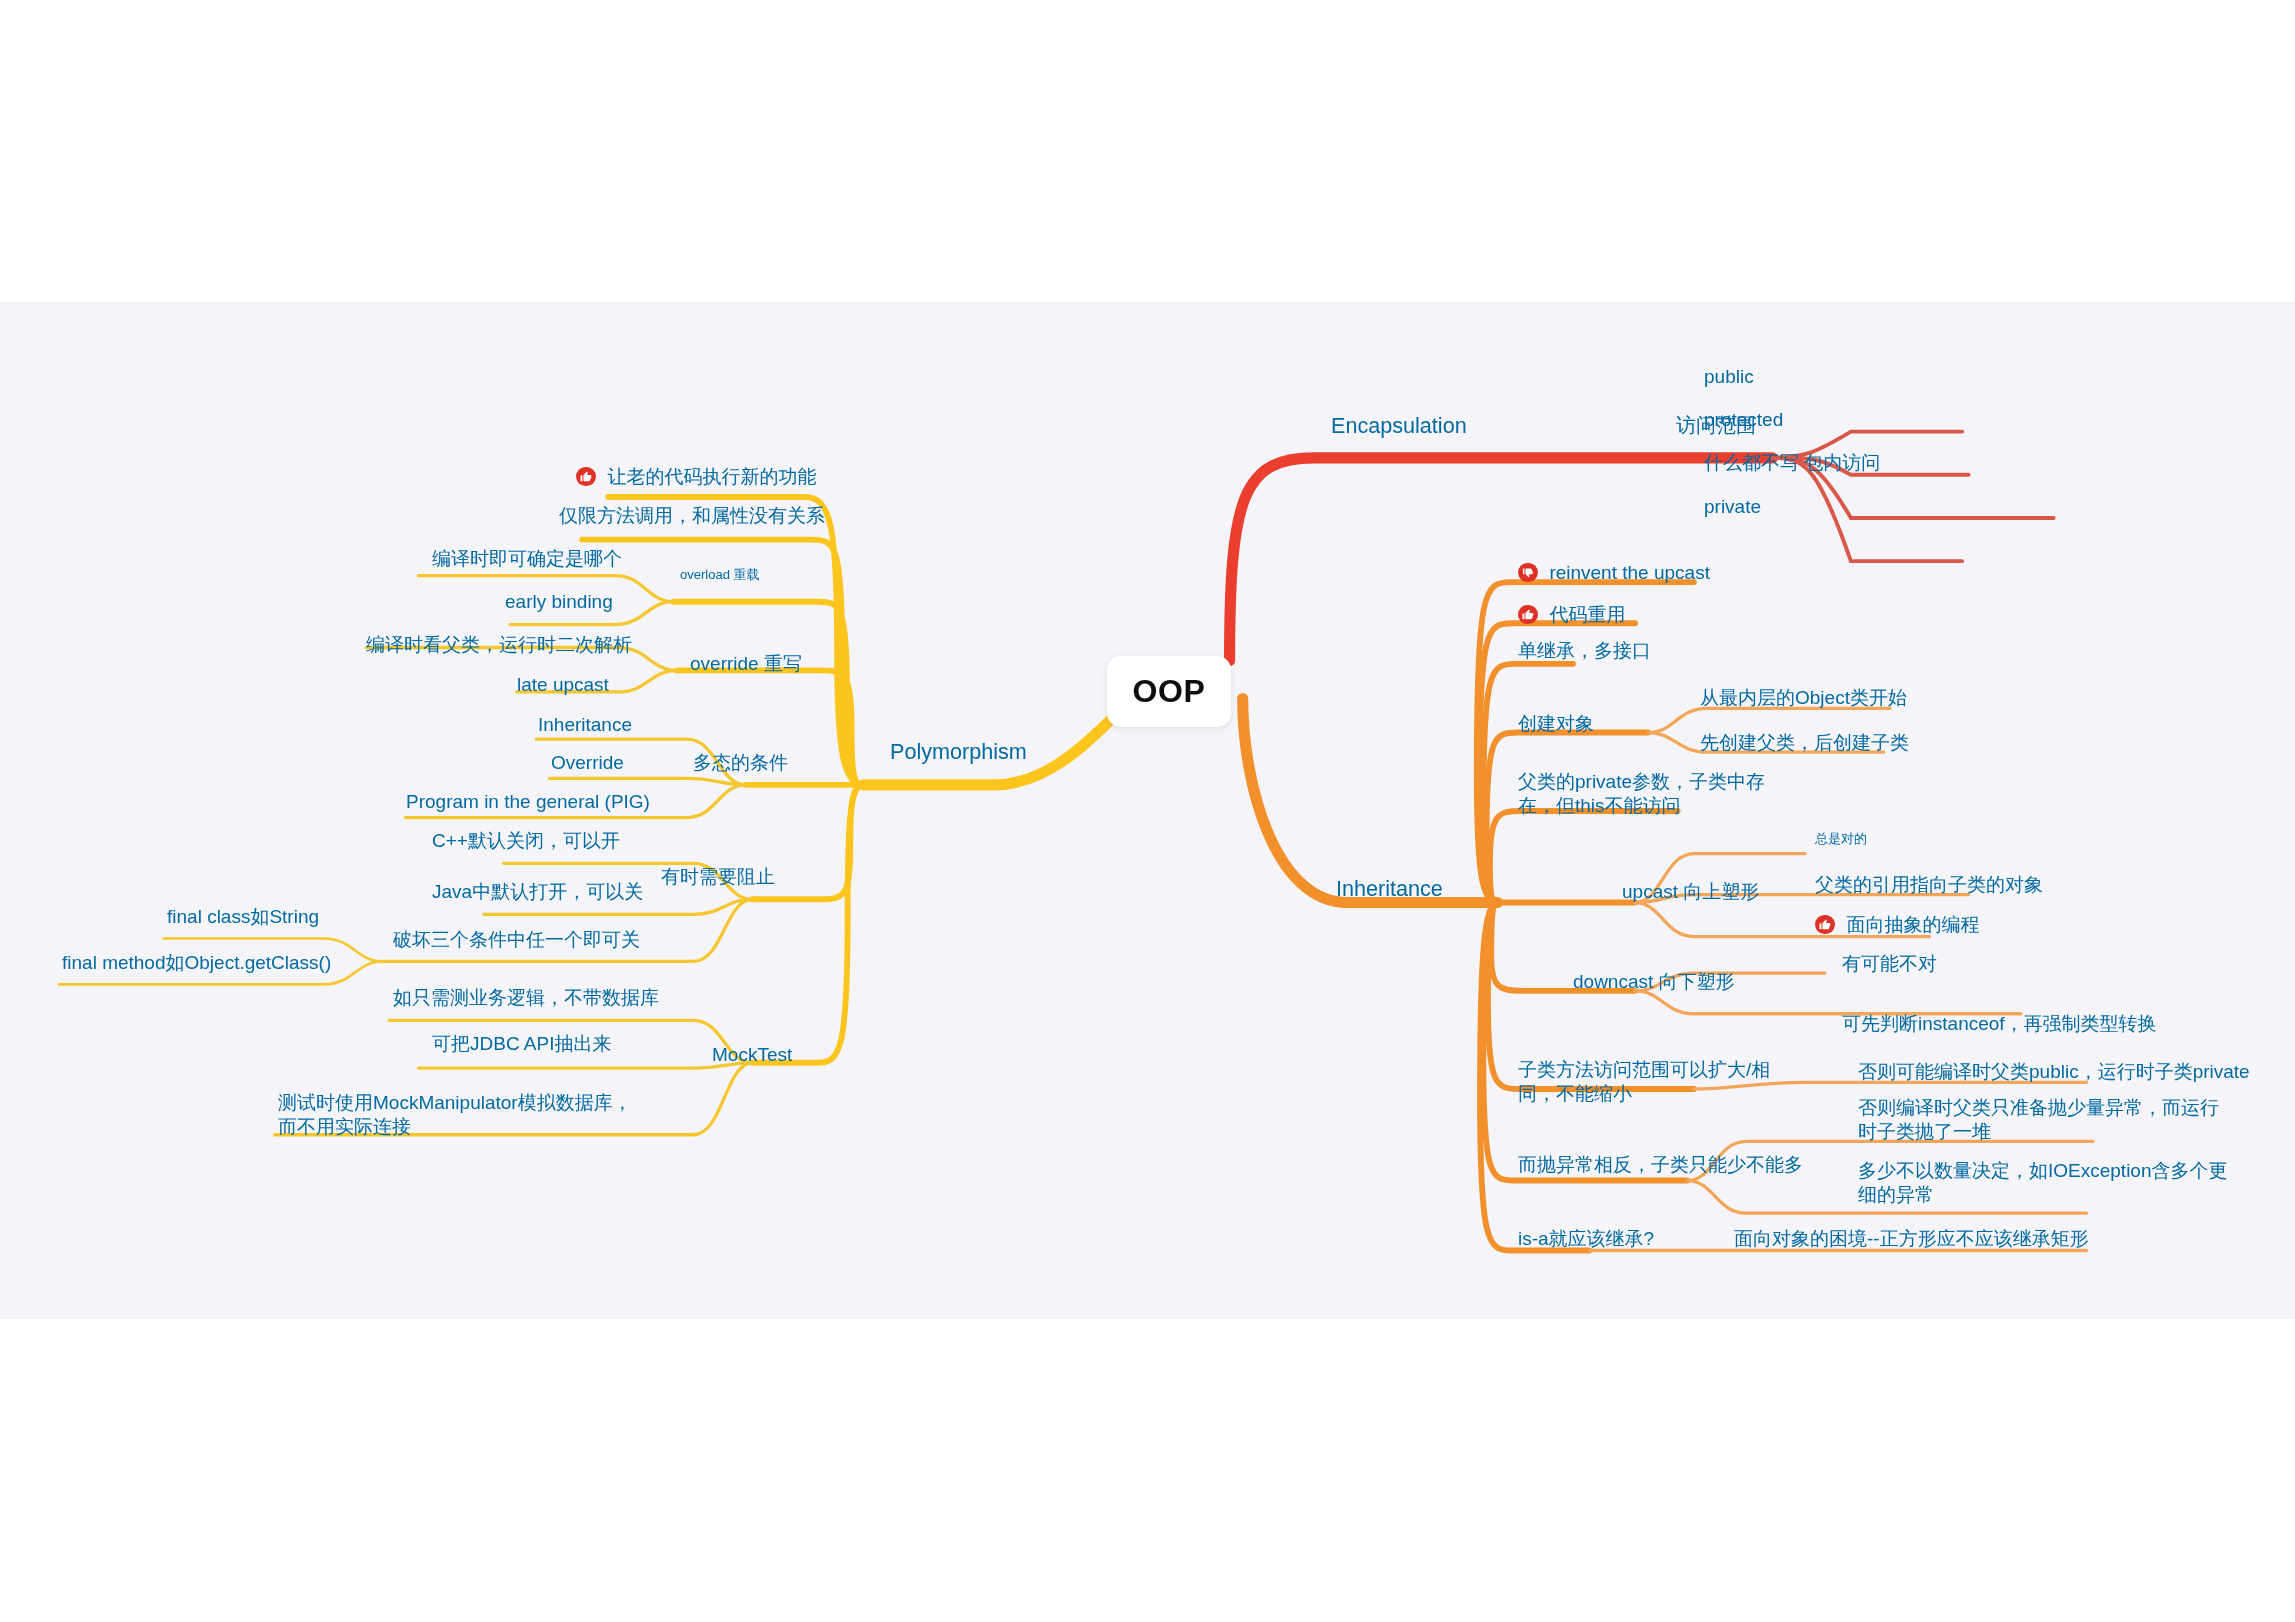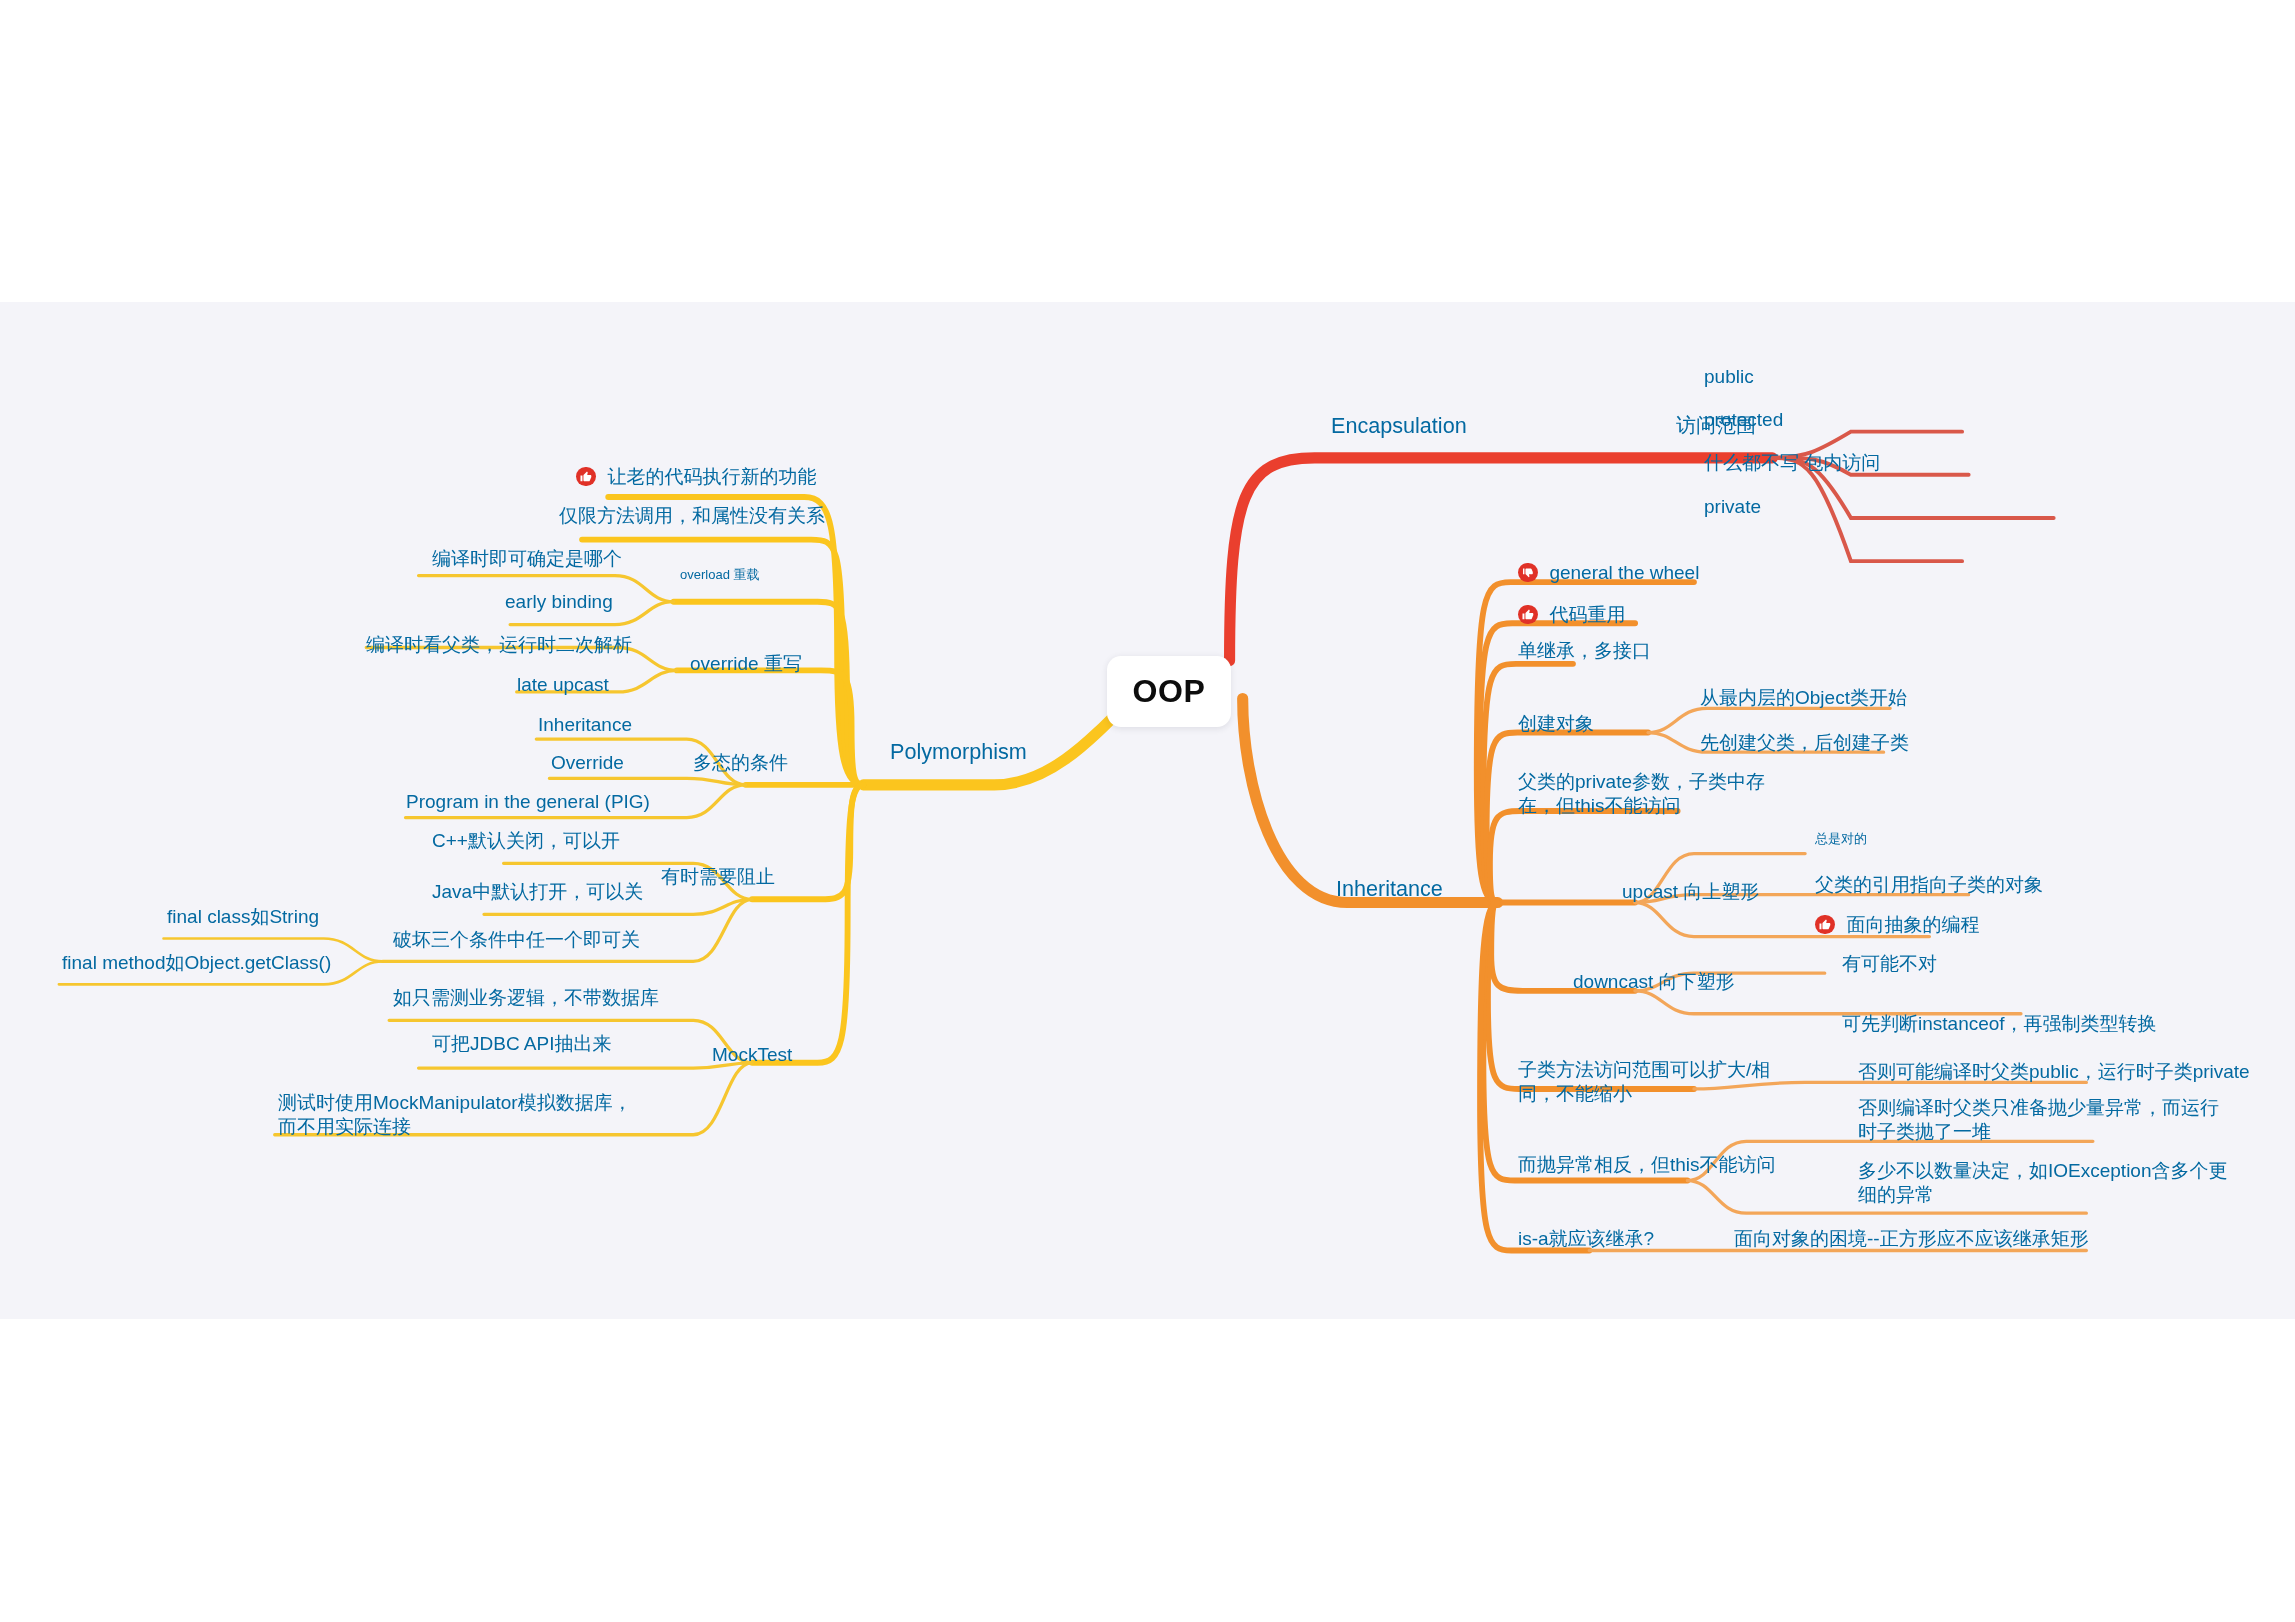--- a/index.html
+++ b/index.html
@@ -109,21 +109,21 @@
   <div class="node" style="left:1704px;top:495px;font-size:19px;">private</div>
 
   <div class="node" style="left:1336px;top:875px;font-size:21.6px;">Inheritance</div>
 
   <div class="node" style="left:1518px;top:559px;font-size:19px;">
     <span class="ico">
       <svg width="11.8" height="11.8" viewBox="0 0 24 24" fill="#ffffff">
         <path d="M15 3H6.5C5.6 3 4.9 3.5 4.6 4.3L2.2 9.9C2.1 10.1 2 10.4 2 10.7V12.5C2 13.6 2.9 14.5 4 14.5H9.8L8.9 18.7L8.9 19C8.9 19.4 9 19.8 9.3 20.1L10.3 21L16.4 14.9C16.8 14.6 17 14.1 17 13.5V5C17 3.9 16.1 3 15 3M19 3V14.5H22V3H19Z" transform="scale(-1,1) translate(-24,0)"></path>
       </svg>
     </span>
-    <span class="lbl">general the wheel</span>
+    <span class="lbl">reinvent the upcast</span>
   </div>
 
   <div class="node" style="left:1518px;top:601px;font-size:19px;">
     <span class="ico">
       <svg width="11.8" height="11.8" viewBox="0 0 24 24" fill="#ffffff">
         <path d="M23 10C23 8.89 22.1 8 21 8H14.68L15.64 3.43C15.66 3.33 15.67 3.22 15.67 3.11C15.67 2.7 15.5 2.32 15.23 2.05L14.17 1L7.59 7.58C7.22 7.95 7 8.45 7 9V19C7 20.1 7.9 21 9 21H18C18.83 21 19.54 20.5 19.84 19.78L22.86 12.73C22.95 12.5 23 12.26 23 12V10M1 21H5V9H1V21Z"></path>
       </svg>
     </span>
     <span class="lbl">代码重用</span>
   </div>
@@ -148,21 +148,21 @@
     <span class="lbl">面向抽象的编程</span>
   </div>
 
   <div class="node" style="left:1573px;top:970px;font-size:19px;">downcast 向下塑形</div>
   <div class="node" style="left:1842px;top:952px;font-size:19px;">有可能不对</div>
   <div class="node" style="left:1842px;top:992px;font-size:19px;margin-top:20px;">可先判断instanceof，再强制类型转换</div>
 
   <div class="node wrap" style="left:1518px;top:1038px;font-size:19px;width:281px;margin-top:20px;">子类方法访问范围可以扩大/相同，不能缩小</div>
   <div class="node" style="left:1858px;top:1060px;font-size:19px;">否则可能编译时父类public，运行时子类private</div>
 
-  <div class="node" style="left:1518px;top:1153px;font-size:19px;">而抛异常相反，但this不能访问</div>
+  <div class="node" style="left:1518px;top:1153px;font-size:19px;">而抛异常相反，子类只能少不能多</div>
   <div class="node wrap" style="left:1858px;top:1096px;font-size:19px;width:379px;">否则编译时父类只准备抛少量异常，而运行时子类抛了一堆</div>
   <div class="node wrap" style="left:1858px;top:1159px;font-size:19px;width:379px;">多少不以数量决定，如IOException含多个更细的异常</div>
 
   <div class="node" style="left:1518px;top:1227px;font-size:19px;">is-a就应该继承?</div>
   <div class="node" style="left:1734px;top:1227px;font-size:19px;">面向对象的困境--正方形应不应该继承矩形</div>
 
   <div class="node" style="left:890px;top:738px;font-size:21.6px;">Polymorphism</div>
 
   <div class="node" style="left:576px;top:463px;font-size:19px;">
     <span class="ico">

